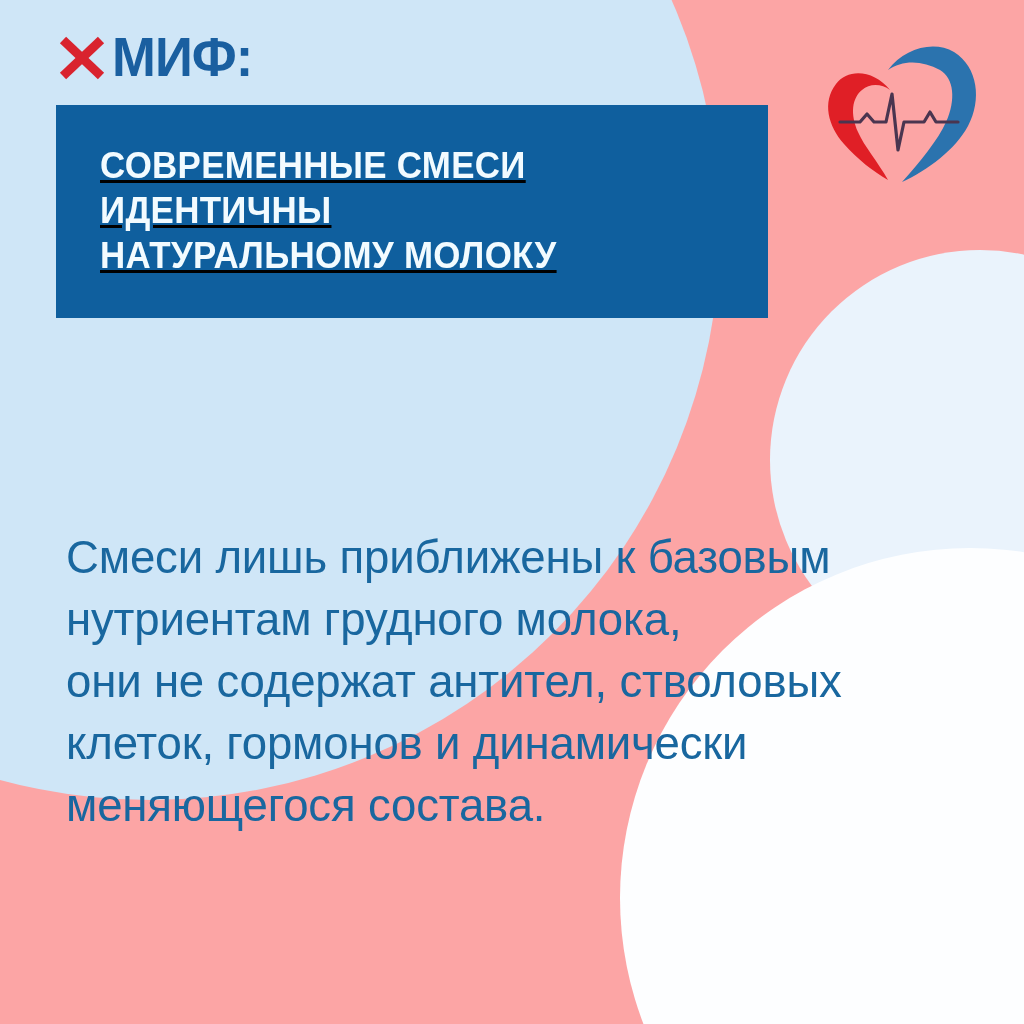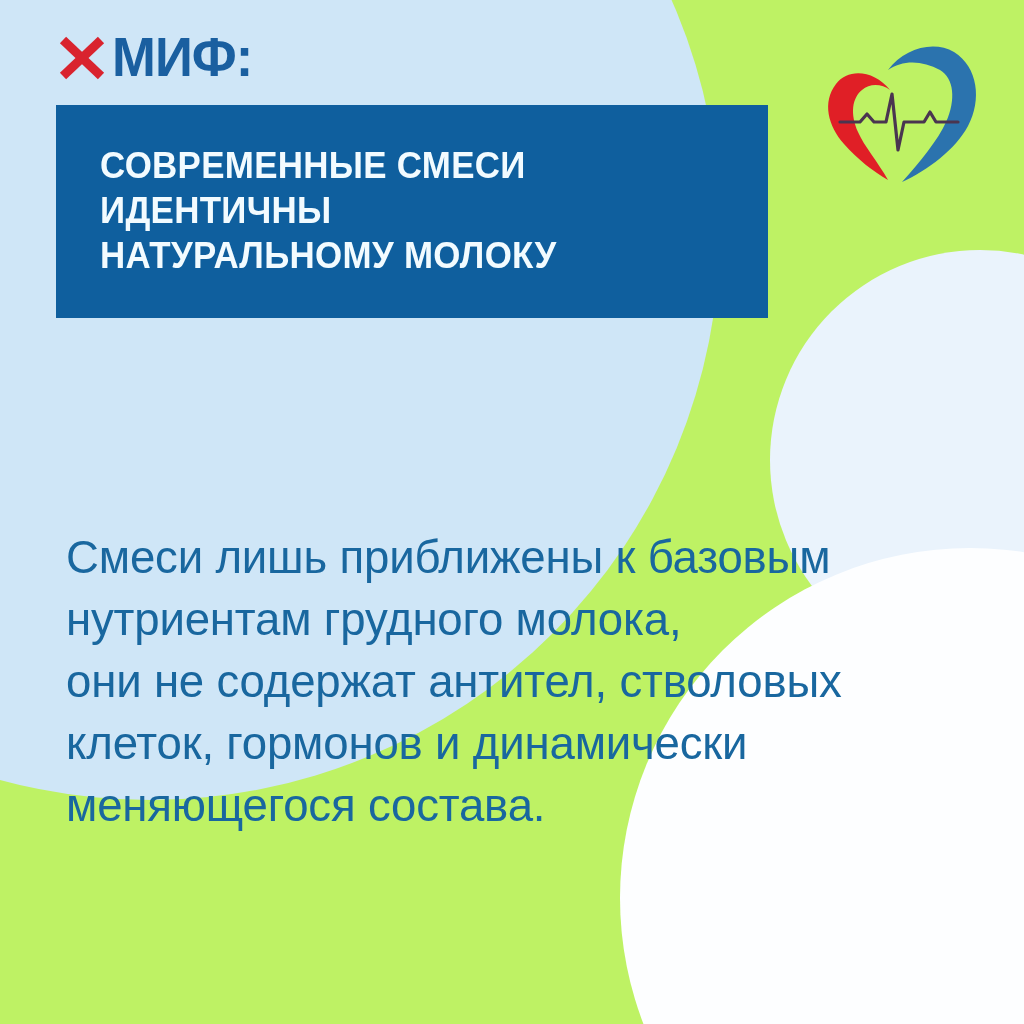--- a/index.html
+++ b/index.html
@@ -3,21 +3,21 @@
 <meta charset="utf-8">
 <style>
   html,body{margin:0;padding:0;}
   body{
     width:1024px;height:1024px;overflow:hidden;
     font-family:"Liberation Sans","DejaVu Sans",sans-serif;
     background:#e4effb;
   }
   #poster{
     position:relative;width:1024px;height:1024px;overflow:hidden;
-    background:#bef264;
+    background:#fca5a5;
   }
   
   .bg-layer{position:absolute;inset:0;overflow:hidden;}
   .bg-circle-blue{
     position:absolute;
     left:-420px;top:-340px;
     width:1140px;height:1140px;
     border-radius:50%;
     background:#cfe6f7;
   }
@@ -52,20 +52,21 @@
     white-space:nowrap;
   }
 
   
   .myth-box{
     position:absolute;left:56px;top:105px;
     width:712px;height:213px;
     background:#0f5f9e;
     box-sizing:border-box;
     padding:38px 44px 0 44px;
+    text-decoration:underline;
   }
   .myth-box-text{
     color:#f2fbff;font-weight:bold;font-size:36px;
     line-height:45px;letter-spacing:0.3px;
     transform:scaleX(0.97);transform-origin:left top;
     white-space:pre-line;
   }
 
   
   .logo{position:absolute;left:812px;top:22px;width:190px;height:160px;}

